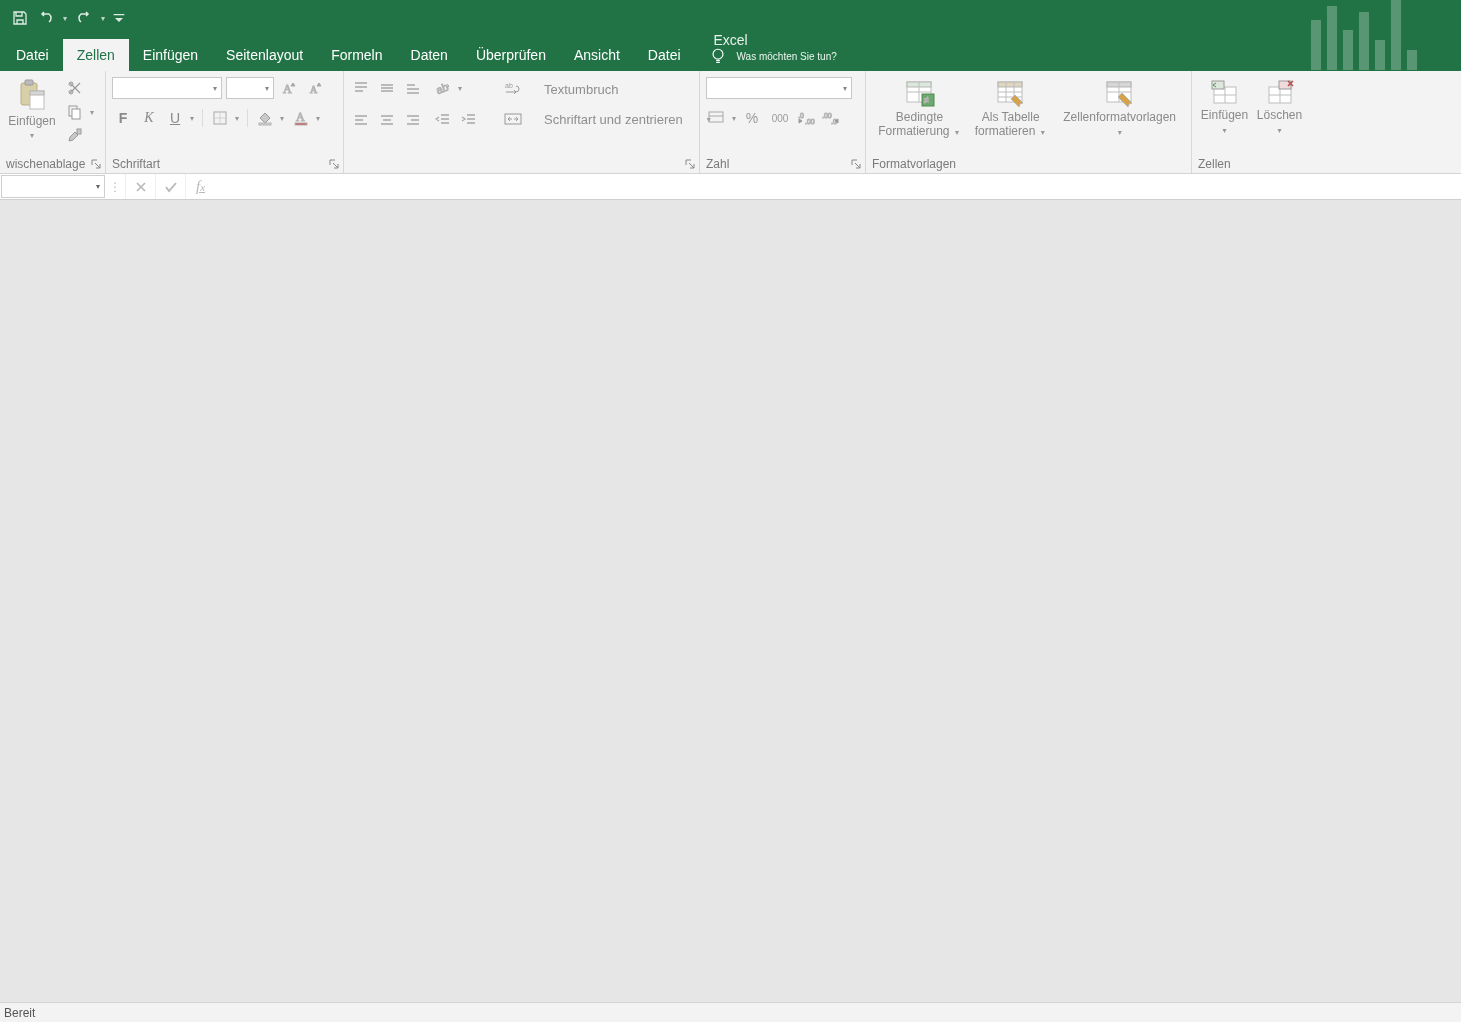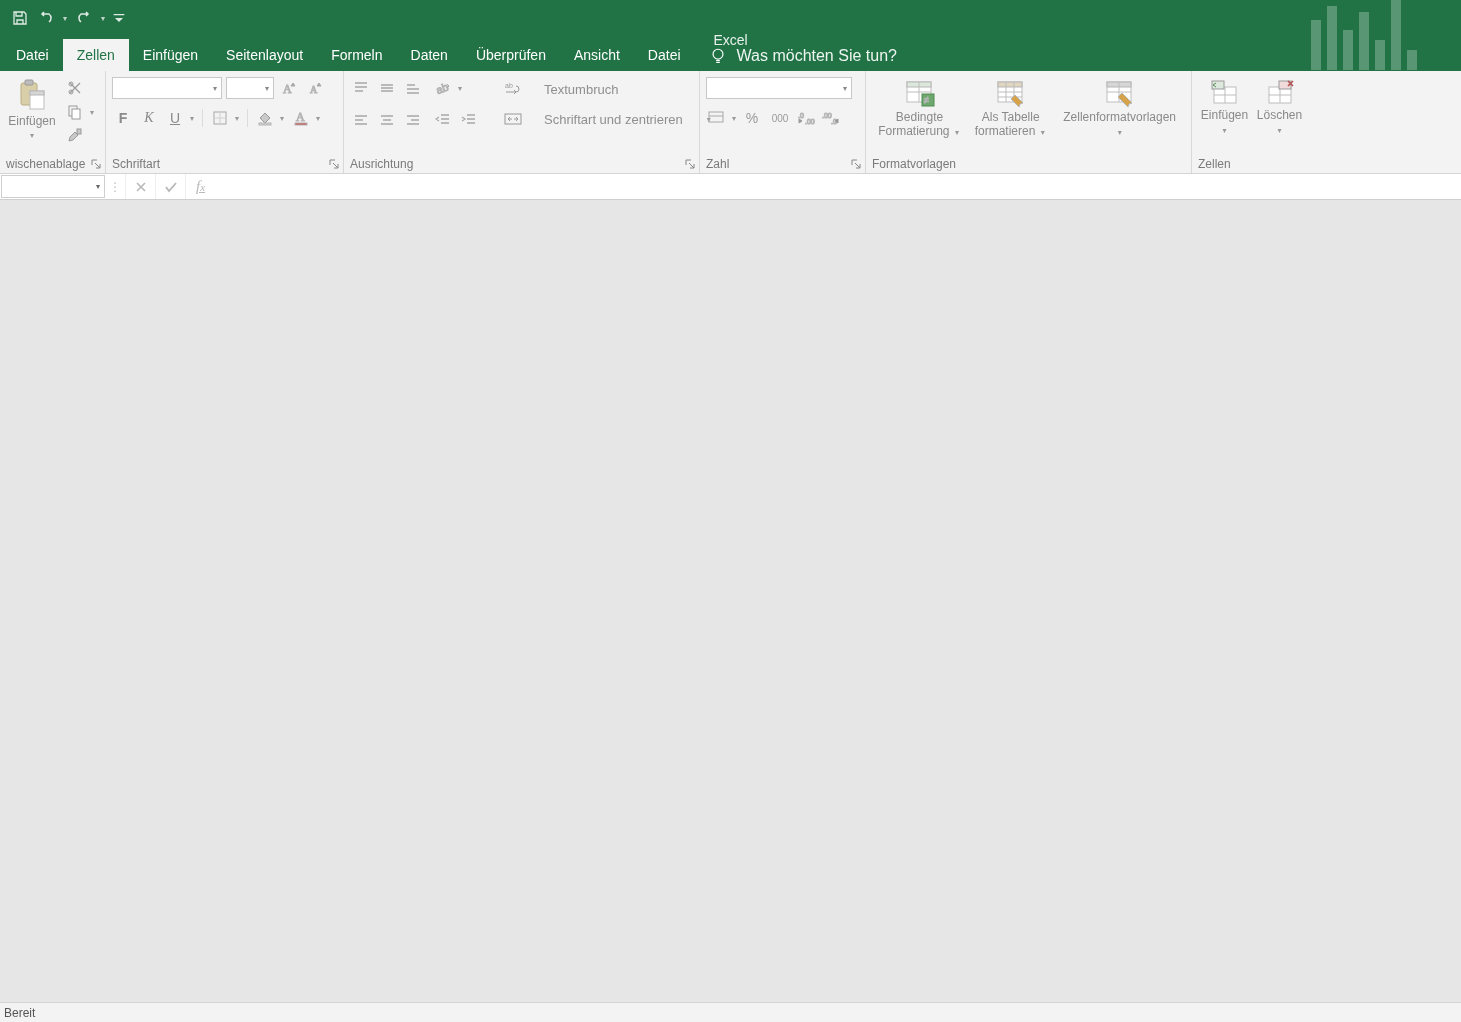--- a/index.html
+++ b/index.html
@@ -62,21 +62,21 @@
     cursor: pointer;
     white-space: nowrap;
   }
   .tab.active {
     background: #f3f3f3;
     color: #217346;
   }
   .tellme {
     display: flex; align-items: center; gap: 10px;
     padding: 6px 14px;
-    font-size: 16px;
+    font-size: 10px;
     color: #ecf5f0;
   }
   .tellme svg { width:18px; height:18px; }
   
   .ribbon {
     background: #f3f3f3;
     height: 103px;
     display: flex;
     border-bottom: 1px solid #d4d4d4;
     color: #9a9a9a;
@@ -423,21 +423,20 @@
         <div class="txtbtn">
           <svg width="18" height="18" viewBox="0 0 18 18">
               <rect x="1" y="4" width="16" height="10" fill="none" stroke="#9a9a9a"></rect>
               <path stroke="#9a9a9a" d="M4 9h4M10 9h4M6 7l-2 2 2 2M12 7l2 2-2 2" fill="none"></path>
             </svg>
           <span>Schriftart und zentrieren</span>
           <span class="dd-caret">▾</span>
         </div>
       </div>
     </div>
-    <div class="group-label">Ausrichtung</div>
     <div class="launcher">
       <svg width="10" height="10" viewBox="0 0 10 10">
           <path fill="none" stroke="#888" d="M1 1h5M1 1v5M4 4l5 5M9 5v4H5"></path>
         </svg>
     </div>
   </div>
 
   <div class="group" style="width:166px;">
     <div class="group-body" style="flex-direction:column; gap:8px;">
       <div class="combo" style="width:146px">

